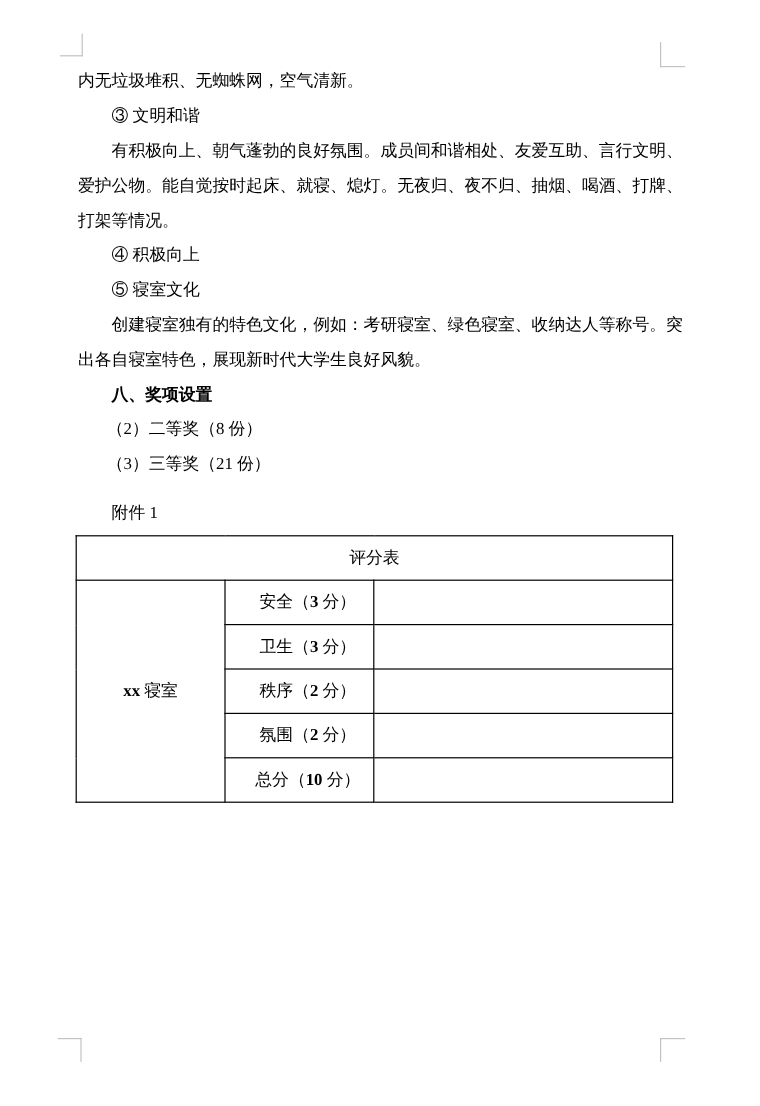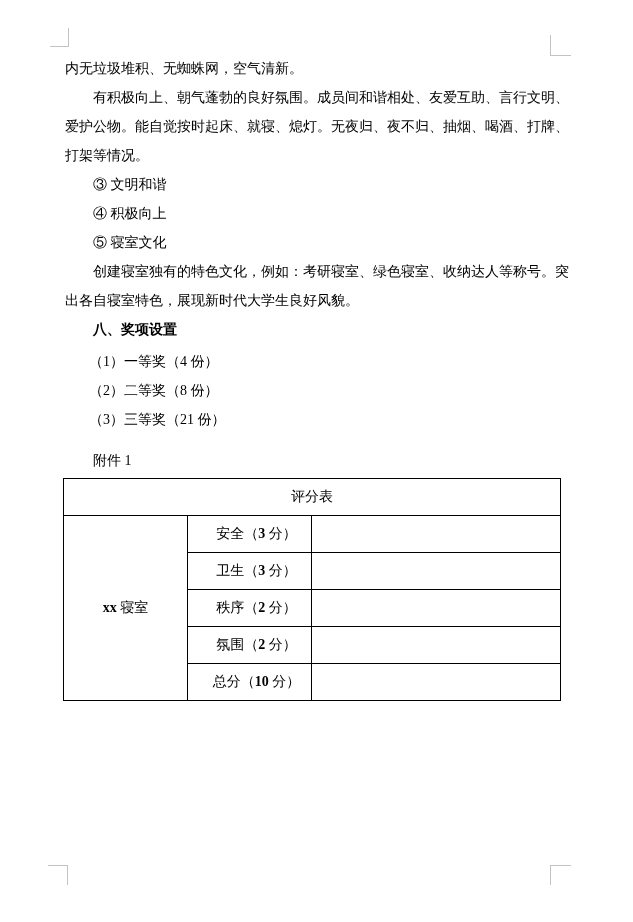--- a/index.html
+++ b/index.html
@@ -88,34 +88,33 @@
 
   <div class="crop-mark crop-tl"></div>
   <div class="crop-mark crop-tr"></div>
   <div class="crop-mark crop-bl"></div>
   <div class="crop-mark crop-br"></div>
 
   <div class="content">
 
     <p class="para">内无垃圾堆积、无蜘蛛网，空气清新。</p>
 
+    <p class="para indent">③ 文明和谐</p>
+
     <p class="para indent">有积极向上、朝气蓬勃的良好氛围。成员间和谐相处、友爱互助、言行文明、爱护公物。能自觉按时起床、就寝、熄灯。无夜归、夜不归、抽烟、喝酒、打牌、打架等情况。</p>
-
-    <p class="para indent">③ 文明和谐</p>
 
     <p class="para indent">④ 积极向上</p>
 
 
     <p class="para indent">⑤ 寝室文化</p>
 
     <p class="para indent">创建寝室独有的特色文化，例如：考研寝室、绿色寝室、收纳达人等称号。突出各自寝室特色，展现新时代大学生良好风貌。</p>
 
     <p class="awards-heading">八、奖项设置</p>
 
-    <p class="award-item first">（1）一等奖（4 份）</p>
     <p class="award-item">（2）二等奖（8 份）</p>
     <p class="award-item">（3）三等奖（21 份）</p>
 
     <p class="attachment">附件 1</p>
 
     <table class="score">
       <colgroup>
         <col style="width:124px">
         <col style="width:124px">
         <col style="width:249px">

